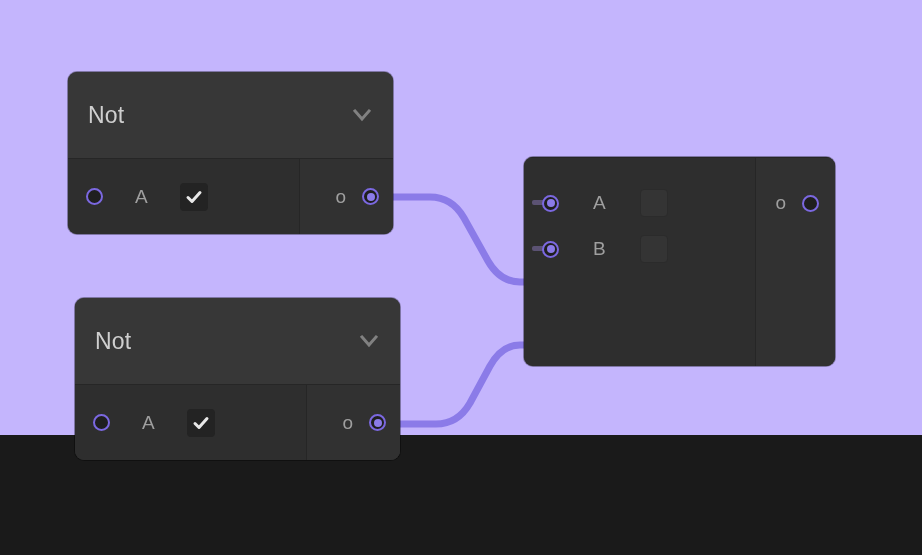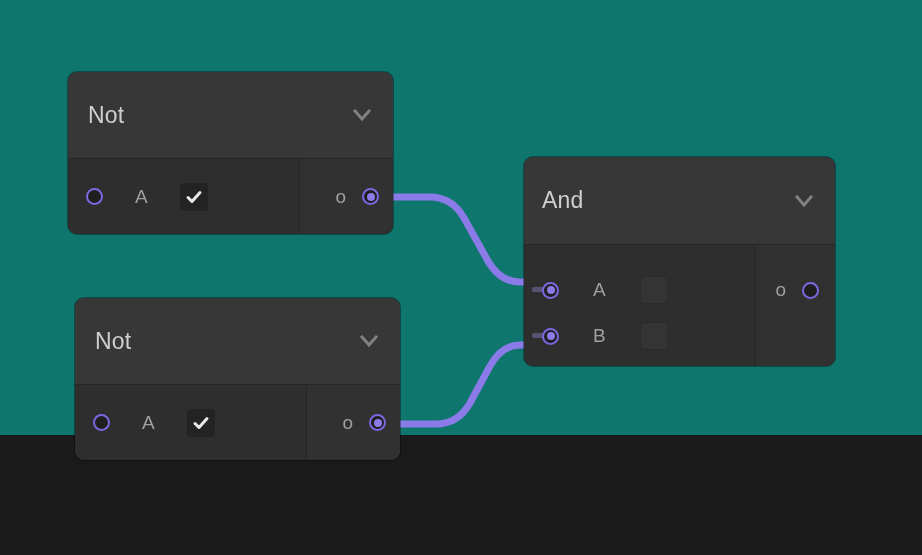--- a/index.html
+++ b/index.html
@@ -11,21 +11,21 @@
     width: 922px;
     height: 555px;
     overflow: hidden;
     font-family: "Liberation Sans", sans-serif;
     -webkit-font-smoothing: antialiased;
   }
   #canvas {
     position: relative;
     width: 922px;
     height: 435px;
-    background: #0f766e;
+    background: #c4b5fd;
   }
 
   
   #wires {
     position: absolute;
     left: 0;
     top: 0;
     width: 922px;
     height: 555px;
     pointer-events: none;
@@ -225,28 +225,20 @@
       <div class="outputs-col" style="width:93px;">
         <div class="port-row out" style="padding:0 14px 0 0; gap:16px; height:74px;">
           <span class="port-label">o</span>
           <span class="port filled"></span>
         </div>
       </div>
     </div>
   </div>
 
   <div class="node" style="left:524px; top:157px; width:311px; height:209px;">
-    <div class="node-header" style="height:87px; padding:0 20px 0 18px;">
-      <span class="node-title">And</span>
-      <span class="collapse-icon">
-        <svg width="20" height="14" viewBox="0 0 20 14">
-          <path d="M3 3 L10 11 L17 3" fill="none" stroke="#8f8f8f" stroke-width="3" stroke-linecap="square" stroke-linejoin="miter"></path>
-        </svg>
-      </span>
-    </div>
     <div class="node-body">
       <div class="inputs-col" style="justify-content:flex-start;">
         <div class="stub" style="left:8px; top:42px; width:24px;"></div>
         <div class="stub" style="left:8px; top:88px; width:24px;"></div>
         <div class="port-row" style="padding:0 16px 0 18px; gap:34px; height:46px; margin-top:22px;">
           <span class="port filled"></span>
           <span class="port-label">A</span>
           <span class="checkbox empty">
             <svg width="18" height="18" viewBox="0 0 18 18"></svg>
           </span>

